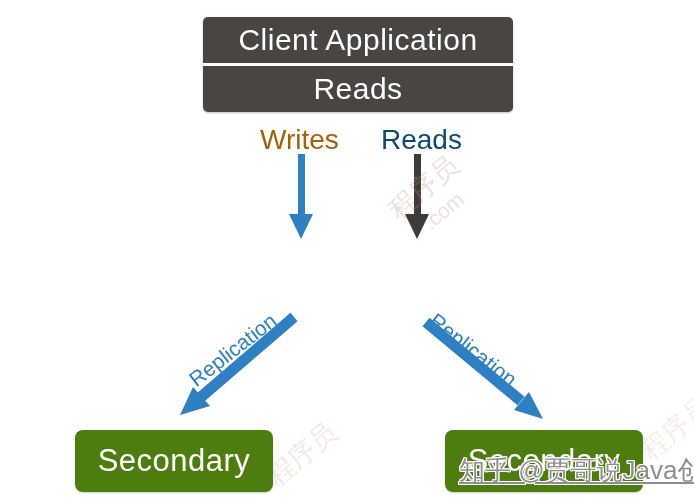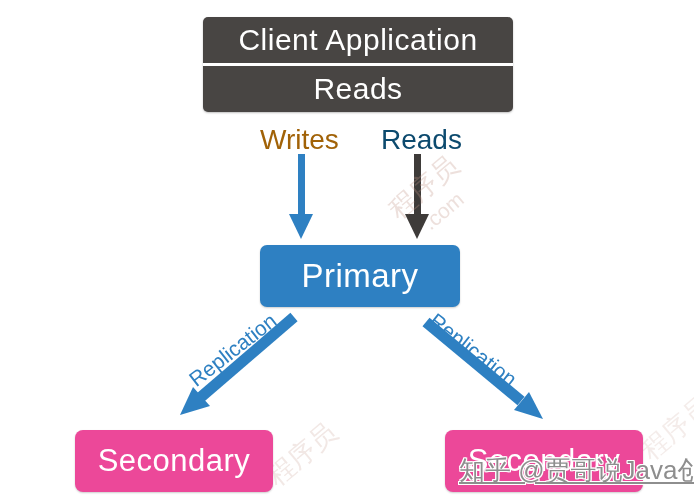--- a/index.html
+++ b/index.html
@@ -37,21 +37,21 @@
   }
   .primary {
     left: 260px; top: 245px; width: 200px; height: 62px;
     background: #2e80c2;
     border-radius: 7px;
     font-size: 33px;
     box-shadow: 0 1px 2px rgba(0,0,0,0.2);
   }
   .secondary {
     top: 430px; width: 198px; height: 62px;
-    background: #ec4899;
+    background: #4d7c0f;
     border-radius: 8px;
     font-size: 31px;
     box-shadow: 0 1px 2px rgba(0,0,0,0.2);
   }
   .secondary.left  { left: 75px; }
   .secondary.right { left: 445px; }
 
   
   .edge-label {
     position: absolute;
@@ -153,23 +153,20 @@
 
   <div class="node client-driver">
     <div class="row">Client Application</div>
     <div class="divider"></div>
     <div class="row">Reads</div>
   </div>
 
   <div class="edge-label writes">Writes</div>
   <div class="edge-label reads">Reads</div>
 
-  <div class="node primary">
-    <span>Primary</span>
-  </div>
 
   <div class="rep-label left">Replication</div>
   <div class="rep-label right">Replication</div>
 
   <div class="node secondary left">
     <span>Secondary</span>
   </div>
   <div class="node secondary right">
     <span>Secondary</span>
   </div>

